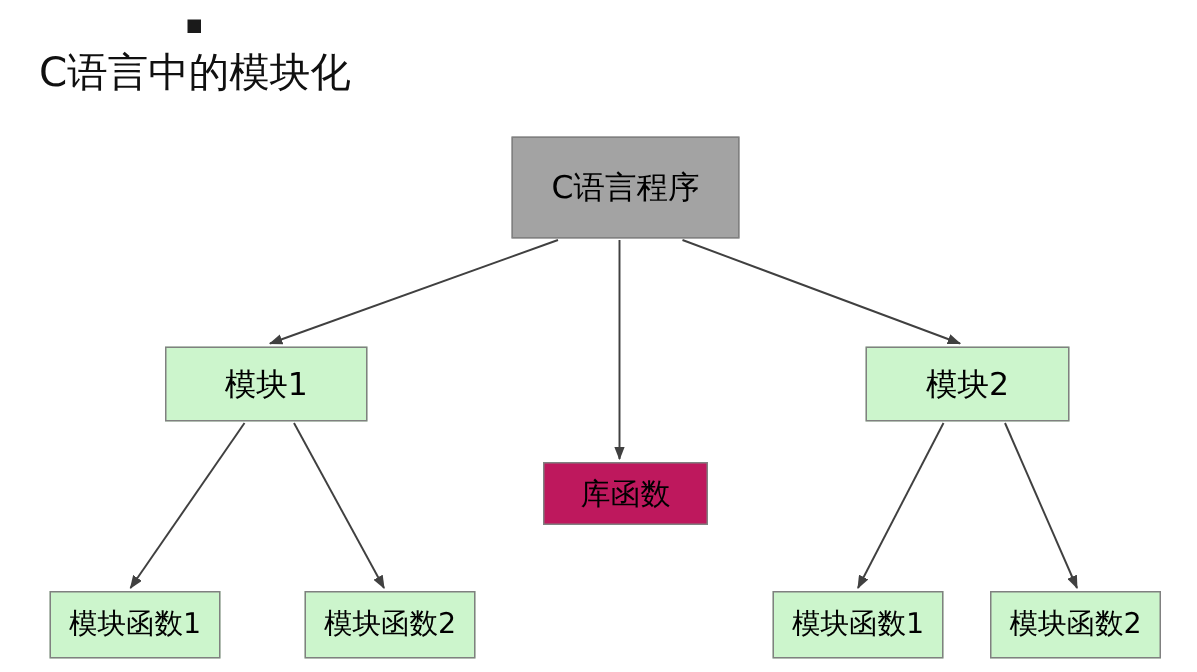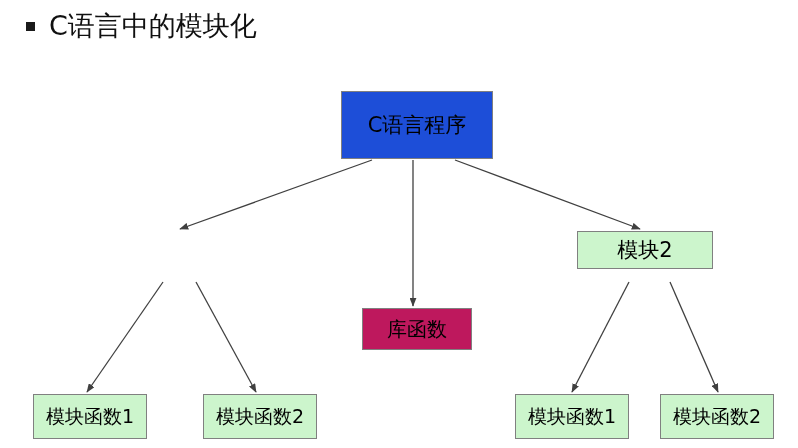--- a/index.html
+++ b/index.html
@@ -19,20 +19,21 @@
 
   
   #slide-title {
     position: absolute;
     left: 26px;
     top: 12px;
     display: flex;
     align-items: center;
     gap: 14px;
     white-space: nowrap;
+    flex-direction: column;
   }
   #slide-title .bullet {
     width: 9px;
     height: 9px;
     background: #1a1a1a;
     display: inline-block;
     flex: 0 0 auto;
     position: relative;
     top: 1px;
   }
@@ -118,30 +119,33 @@
         <line x1="372" y1="160" x2="180" y2="229"></line>
         <line x1="413" y1="160" x2="413" y2="306"></line>
         <line x1="455" y1="160" x2="640" y2="229"></line>
         <line x1="163" y1="282" x2="87" y2="392"></line>
         <line x1="196" y1="282" x2="256" y2="392"></line>
         <line x1="629" y1="282" x2="572" y2="392"></line>
         <line x1="670" y1="282" x2="718" y2="392"></line>
       </g>
   </svg>
 
-  <div class="node node-root" style="left: 341px; top: 91px; width: 152px; height: 68px; background: #1d4ed8; border-color: rgb(128, 128, 128);">
+  <div class="node node-root" style="left: 341px; top: 91px; width: 152px; height: 68px; background: #a3a3a3; border-color: rgb(128, 128, 128);">
     <span class="node-label">C语言程序</span>
   </div>
 
+  <div class="node node-mod-left" style="left: 110px; top: 231px; width: 135px; height: 50px; background: rgb(204, 245, 204); border-color: rgb(128, 128, 128);">
+    <span class="node-label">模块1</span>
+  </div>
 
   <div class="node node-lib" style="left: 362px; top: 308px; width: 110px; height: 42px; background: #be185d; border-color: rgb(128, 128, 128);">
     <span class="node-label">库函数</span>
   </div>
 
-  <div class="node node-mod-right" style="left: 577px; top: 231px; width: 136px; height: 38px; background: rgb(204, 245, 204); border-color: rgb(128, 128, 128);">
+  <div class="node node-mod-right" style="left: 577px; top: 231px; width: 136px; height: 50px; background: rgb(204, 245, 204); border-color: rgb(128, 128, 128);">
     <span class="node-label">模块2</span>
   </div>
 
   <div class="node node-leaf node-leaf-1" style="left: 33px; top: 394px; width: 114px; height: 45px; background: rgb(204, 245, 204); border-color: rgb(128, 128, 128);">
     <span class="node-label">模块函数1</span>
   </div>
 
   <div class="node node-leaf node-leaf-2" style="left: 203px; top: 394px; width: 114px; height: 45px; background: rgb(204, 245, 204); border-color: rgb(128, 128, 128);">
     <span class="node-label">模块函数2</span>
   </div>

